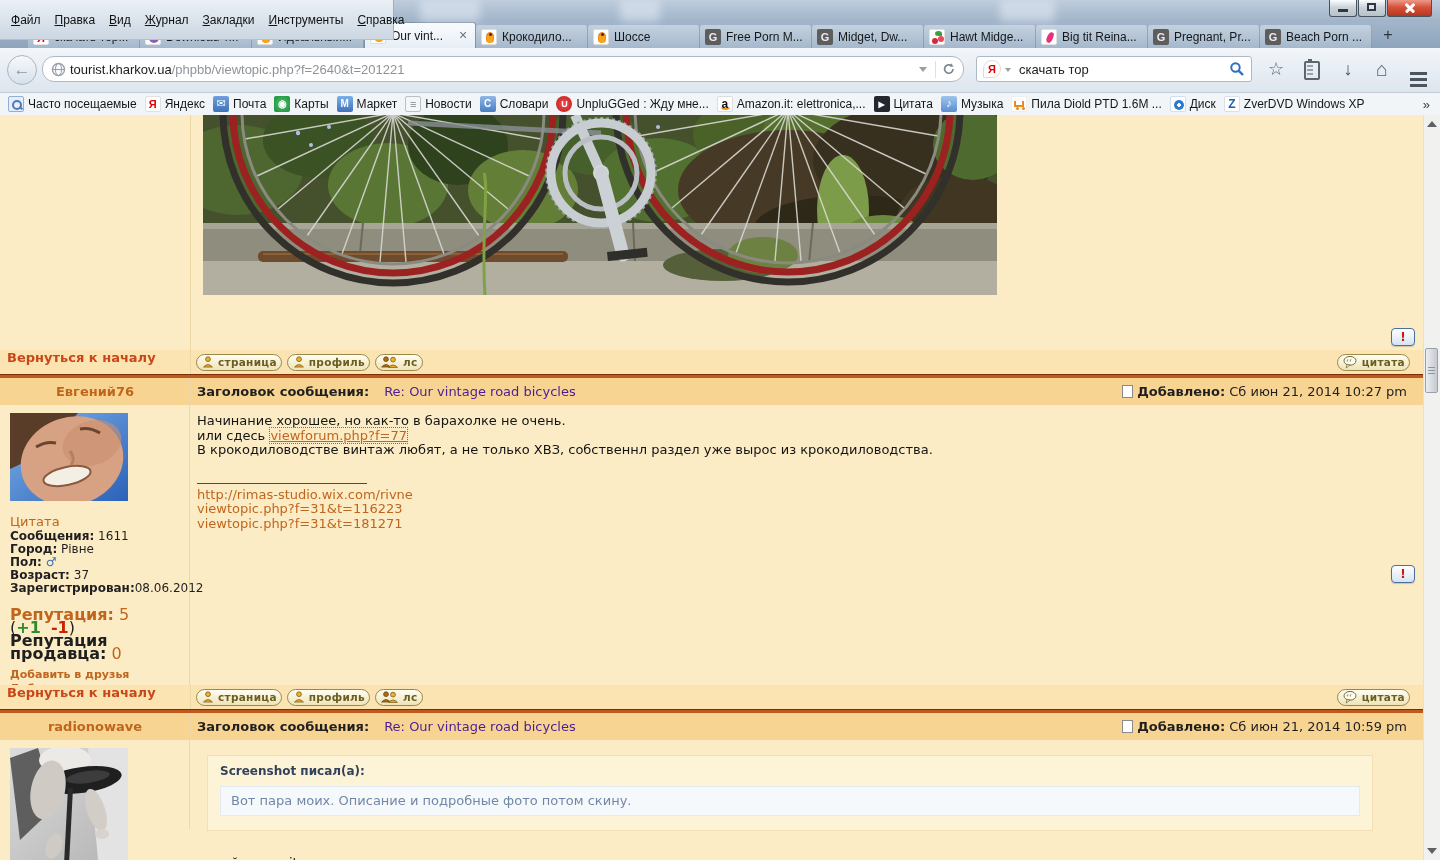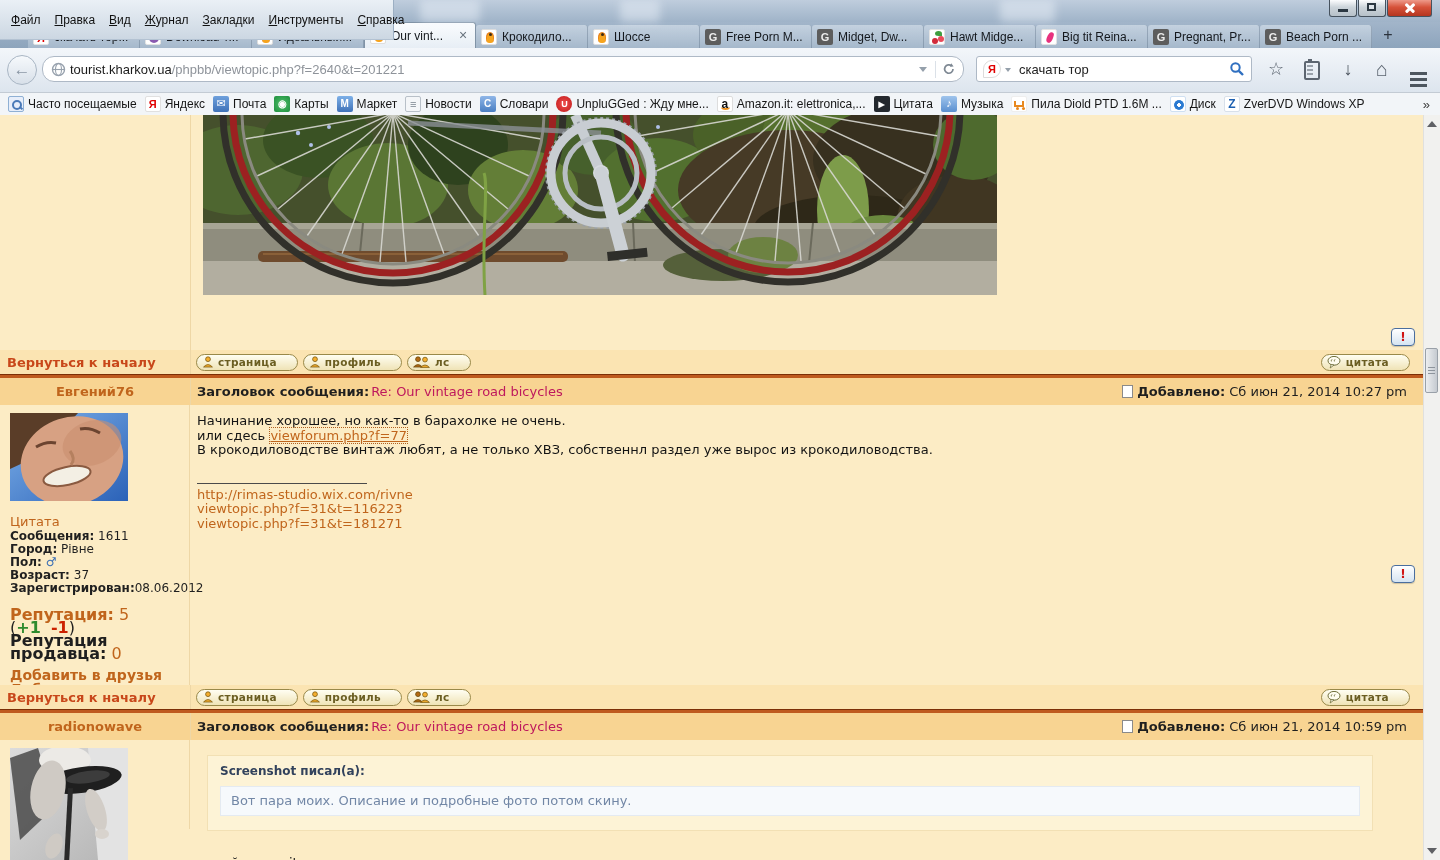--- a/index.html
+++ b/index.html
@@ -108,50 +108,50 @@
   .viewport{position:absolute;left:0;top:115px;width:1440px;height:745px;background:#fcecc5}
   .page{position:absolute;left:0;top:0;width:1423px;height:745px;font-family:"DejaVu Sans",sans-serif;overflow:hidden}
   .colline::before{content:"";position:absolute;left:190px;top:0;bottom:0;width:1px;background:#eed7a6}
   .r-img{height:235px;position:relative}
   .bike{position:absolute;left:203px;top:0;display:block}
   .report{position:absolute;width:22px;height:16px;border:1px solid #4a6e9e;border-radius:4px;box-sizing:content-box;
     background:linear-gradient(#ffffff,#d5e4f2);color:#d01414;font:bold 12px/16px "DejaVu Sans",sans-serif;text-align:center;
     box-shadow:0 1px 1px rgba(0,0,0,.18)}
   .rpt1{top:213px;right:8px}
   .rpt2{top:450px;right:8px}
-  .btt{height:24px;background:#fbe4b2;display:flex;align-items:center;position:relative}
+  .btt{height:24px;background:#fbe4b2;display:flex;position:relative}
   .btt-label{width:183px;padding-left:7px;box-sizing:border-box;font-weight:bold;font-size:13px;color:#c8471a;flex:none}
   .btt-btns{display:flex;gap:5px;margin-left:13px;flex:1;align-items:center}
-  .fbtn{display:inline-flex;align-items:center;gap:4px;height:17px;padding:0 20px 0 5px;box-sizing:border-box;
+  .fbtn{display:inline-flex;align-items:center;gap:4px;height:17px;padding:0 4px 0 5px;box-sizing:border-box;
     background:linear-gradient(#fffef2,#efe3b6);border:1px solid #99894a;border-radius:9px;
     font:bold 10.5px/15px "DejaVu Sans",sans-serif;color:#6b5e22;letter-spacing:.3px;cursor:default}
   .qbtn{margin-left:auto;margin-right:13px}
   .psep{height:4px;background:#bf5a1e;border-top:1px solid #7c2f06;box-sizing:border-box}
   .phead{height:27px;background:#f8d492;display:flex;align-items:center;position:relative;font-size:13px}
   .ph-name{width:190px;text-align:center;font-weight:bold;color:#c0651c;flex:none}
   .ph-sub{margin-left:7px;display:flex;align-items:center;white-space:nowrap}
   .ph-sub b{color:#1f1f1f}
-  .ph-sub a{color:#be185d;margin-left:2px;text-decoration:none}
+  .ph-sub a{color:#4c1d95;margin-left:15px;text-decoration:none}
   .ph-date{margin-left:auto;margin-right:16px;display:flex;align-items:center;color:#1f1f1f;white-space:nowrap}
   .page-ico{width:9px;height:11px;background:#fff;border:1px solid #8a8a8a;margin-right:4px;flex:none}
   .ph-date b{margin-right:4px}
   .pbody{display:flex;position:relative}
   .pb1{height:280px}
   .pb2{height:89px}
   .pcol-l{width:190px;flex:none;border-right:1px solid #eed7a6;box-sizing:border-box;padding:8px 0 0 10px}
   .avatar{display:block}
   .cite{display:inline-block;margin-top:13px;color:#c0651c;font-size:13px;text-decoration:none}
   .stats{font-size:12px;color:#1f1f1f;line-height:13px}
   .stat-male{color:#3b6fb5;font-weight:bold}
   .rep{margin-top:13px;font-size:16px;line-height:13px;color:#1f1f1f}
   .rep-label{color:#c0651c;font-weight:bold}
   .rep-val{color:#c0651c}
   .rep-pos{color:#2e8b2e;font-weight:bold}
   .rep-neg{color:#cc2200;font-weight:bold}
-  .addlinks{margin-top:8px;font-size:14px;line-height:14px}
+  .addlinks{margin-top:8px;font-size:11px;line-height:14px}
   .addlinks a{display:block;color:#c0651c;font-weight:bold;text-decoration:none}
   .pcol-r{flex:1;padding:9px 30px 0 7px;font-size:13px;color:#141414;line-height:14.5px}
   .msg a{color:#c0651c;text-decoration:underline}
   a.flink{border:1px dotted #b06020}
   .sig{margin-top:25px}
   .sig-rule{width:170px;border-top:1px solid #4a4a4a;margin-bottom:4px}
   .sig a{display:block;color:#c0651c;text-decoration:none;line-height:14.5px}
   .bquote{margin:6px 20px 0 10px;background:#fdf3d6;border:1px solid #f2e0b4;padding:8px 12px 14px}
   .bq-head{font-size:12px;font-weight:bold;color:#32425c}
   .bq-body{margin-top:7px;background:#f6f9fc;border:1px solid #e4eaf1;padding:7px 10px;color:#7287a6;font-size:13px}

